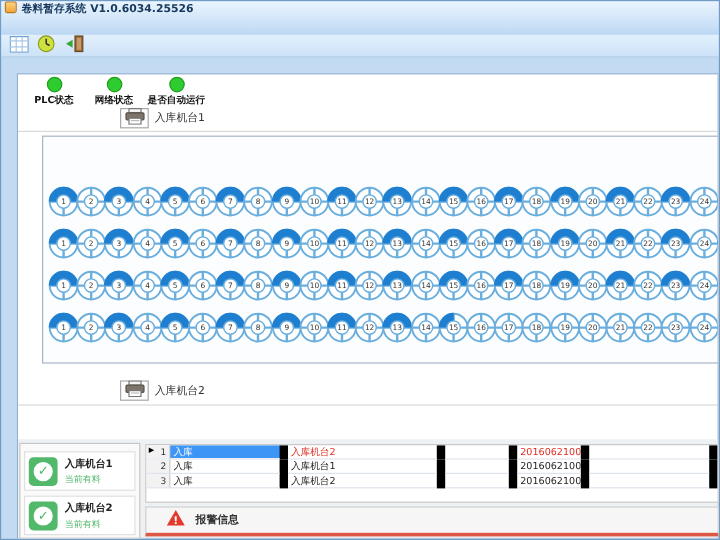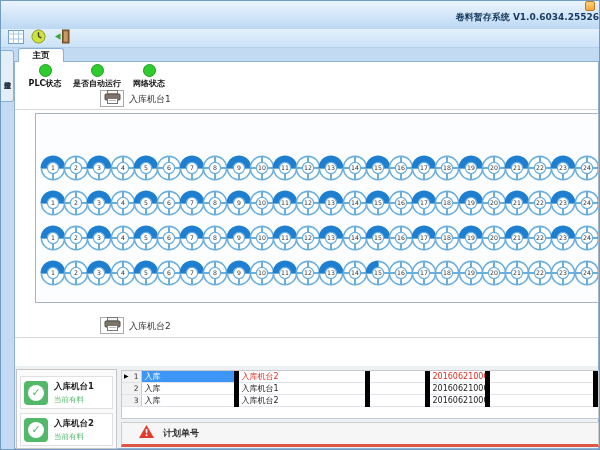--- a/index.html
+++ b/index.html
@@ -1,19 +1,19 @@
 <!DOCTYPE html>
 <html style="--ok-green: #2fcc2f; --card-green: #52b86a; --sel-blue: #3d95f5; --alert-red: #e02b20; --alarm-red: #dd5744;"><head>
 <meta charset="utf-8">
 <style>
   html,body{margin:0;padding:0;}
   body{width:600px;height:450px;font-family:"DejaVu Sans","Liberation Sans",sans-serif;}
   .win{position:relative;width:600px;height:450px;background:#c3dbf2;overflow:hidden;border:1px solid #6f9bc4;box-sizing:border-box;}
   
-  .titlebar{position:absolute;left:0;top:0;width:100%;height:31px;background:linear-gradient(#eaf4fe,#cfe4f8 55%,#b7d4f1);display:flex;align-items:flex-end;flex-direction:column;}
+  .titlebar{position:absolute;left:0;top:0;width:100%;height:31px;background:linear-gradient(#eaf4fe,#cfe4f8 55%,#b7d4f1);display:flex;align-items:flex-start;}
   .app-icon{width:10px;height:10px;margin:0 4px 0 3px;border-radius:2px;background:linear-gradient(#ffd27a,#f0a63c);border:1px solid #c07d20;box-sizing:border-box;}
   .title{font-size:9px;font-weight:bold;color:#17395e;white-space:nowrap;}
   
   .menubar{position:absolute;left:0;top:15px;width:100%;height:13px;background:#e9f3fc;display:flex;align-items:center;}
   .menu-item{font-size:9px;color:#222;padding:0 8px;line-height:13px;cursor:default;}
   
   .toolbar{position:absolute;left:0;top:28px;width:100%;height:19px;background:linear-gradient(#e3f0fc,#cce2f7);border-bottom:1px solid #b3cfe9;box-sizing:border-box;display:flex;align-items:center;padding-left:2px;}
   .tool-btn{width:21px;height:17px;margin-left:2px;background:transparent;border:1px solid transparent;display:inline-flex;align-items:center;justify-content:center;padding:0;}
   
   .tabstrip{position:absolute;left:0;top:47px;width:100%;height:13px;}
@@ -44,21 +44,21 @@
   .card{position:absolute;left:3px;width:93px;height:33px;background:#fff;border:1px solid #e0e0e0;box-sizing:border-box;display:flex;align-items:center;}
   .card .check{width:24px;height:24px;margin-left:3px;background:var(--card-green,#52b86a);border-radius:4px;display:flex;align-items:center;justify-content:center;flex:0 0 auto;}
   .card .check span{width:16px;height:16px;background:#fff;border-radius:50%;color:var(--card-green,#52b86a);font-size:11px;font-weight:bold;line-height:16px;text-align:center;}
   .card-text{margin-left:6px;}
   .card-title{font-size:8.5px;font-weight:bold;color:#222;}
   .card-status{font-size:7.5px;color:var(--card-green,#52b86a);margin-top:2px;}
   
   .grid-table{position:absolute;left:106px;top:308px;width:478px;height:49px;overflow:hidden;background:#fff;border:1px solid #c9c9c9;box-sizing:border-box;}
   .grid-table table{border-collapse:collapse;width:100%;table-layout:fixed;}
   .grid-table th{background:linear-gradient(#f8f8f8,#e9e9e9);border-right:1px solid #d4d4d4;border-bottom:1px solid #b9b9b9;font-size:8px;font-weight:normal;color:#333;text-align:left;padding:1px 3px;height:10px;white-space:nowrap;overflow:hidden;}
-  .grid-table td{border-right:5px solid #000000;border-bottom:1px solid #dfe4ec;font-size:8px;color:#222;padding:0 3px;height:10px;white-space:nowrap;overflow:hidden;}
+  .grid-table td{border-right:7px solid #000000;border-bottom:1px solid #dfe4ec;font-size:8px;color:#222;padding:0 3px;height:10px;white-space:nowrap;overflow:hidden;}
   .grid-table .rowhdr{background:#f2f2f2;border-right:1px solid #c9c9c9;color:#333;text-align:right;padding:0 2px;font-size:7.5px;}
   .grid-table td.sel{background:var(--sel-blue,#3d95f5);color:#fff;}
   .grid-table td.red{color:var(--alert-red,#e02b20);}
   .grid-table .cur{float:left;font-size:6px;color:#000;}
   
   .alarm-bar{position:absolute;left:106px;top:360px;width:478px;height:25px;background:#f6f6f6;border:1px solid #cfcfcf;border-bottom:3px solid var(--alarm-red,#dd5744);box-sizing:border-box;display:flex;align-items:center;padding-left:16px;gap:8px;}
   .alarm-label{font-size:9px;font-weight:bold;color:#333;}
 </style>
 </head>
 <body>
@@ -89,40 +89,34 @@
       </button>
       <button class="tool-btn">
         <span><svg width="16" height="15" viewBox="0 0 16 15">
             <rect x="8.5" y="1" width="6.5" height="13" fill="#9a6a3a" stroke="#6a4a20"></rect>
             <rect x="10" y="2.5" width="3.5" height="10" fill="#c89a6a"></rect>
             <path d="M1,7.5 L6.5,4.2 L6.5,10.8 Z" fill="#3aa63a"></path>
           </svg></span>
       </button>
     </div>
 
-  <div class="tabstrip">
-    <div class="vtab">
-      <span>报警监控信息</span>
-    </div>
-    <div class="tab">主页</div>
-  </div>
 
   <div class="content">
     <div class="status-row" id="status-row">
         <div class="status-item">
      <div class="status-dot"></div>
      <div class="status-label">PLC状态</div>
    </div>
         <div class="status-item">
      <div class="status-dot"></div>
-     <div class="status-label">是否自动运行</div>
+     <div class="status-label">网络状态</div>
    </div>
         <div class="status-item">
      <div class="status-dot"></div>
-     <div class="status-label">网络状态</div>
+     <div class="status-label">是否自动运行</div>
    </div>
       </div>
 
     <div class="sec-header" id="sec1">
       <button class="print-btn">
         <span>
           <svg width="17" height="14" viewBox="0 0 17 14">
               <rect x="3.5" y="0.5" width="10" height="3.5" fill="#f4f4f4" stroke="#777"></rect>
               <rect x="1" y="4" width="15" height="6" rx="1" fill="#7d756b" stroke="#55504a"></rect>
               <rect x="3.5" y="8.5" width="10" height="5" fill="#fff" stroke="#777"></rect>
@@ -1059,16 +1053,16 @@
         </table>
       </div>
 
     <div class="alarm-bar">
       <span>
         <svg width="17" height="15" viewBox="0 0 17 15">
             <path d="M8.5,1 L16,14 L1,14 Z" fill="#e23b2e"></path>
             <text x="8.5" y="12.4" font-size="9" font-weight="bold" text-anchor="middle" fill="#fff">!</text>
           </svg>
       </span>
-      <span class="alarm-label">计划单号</span>
+      <span class="alarm-label">报警信息</span>
     </div>
   </div>
 </div>
 
 </body></html>

